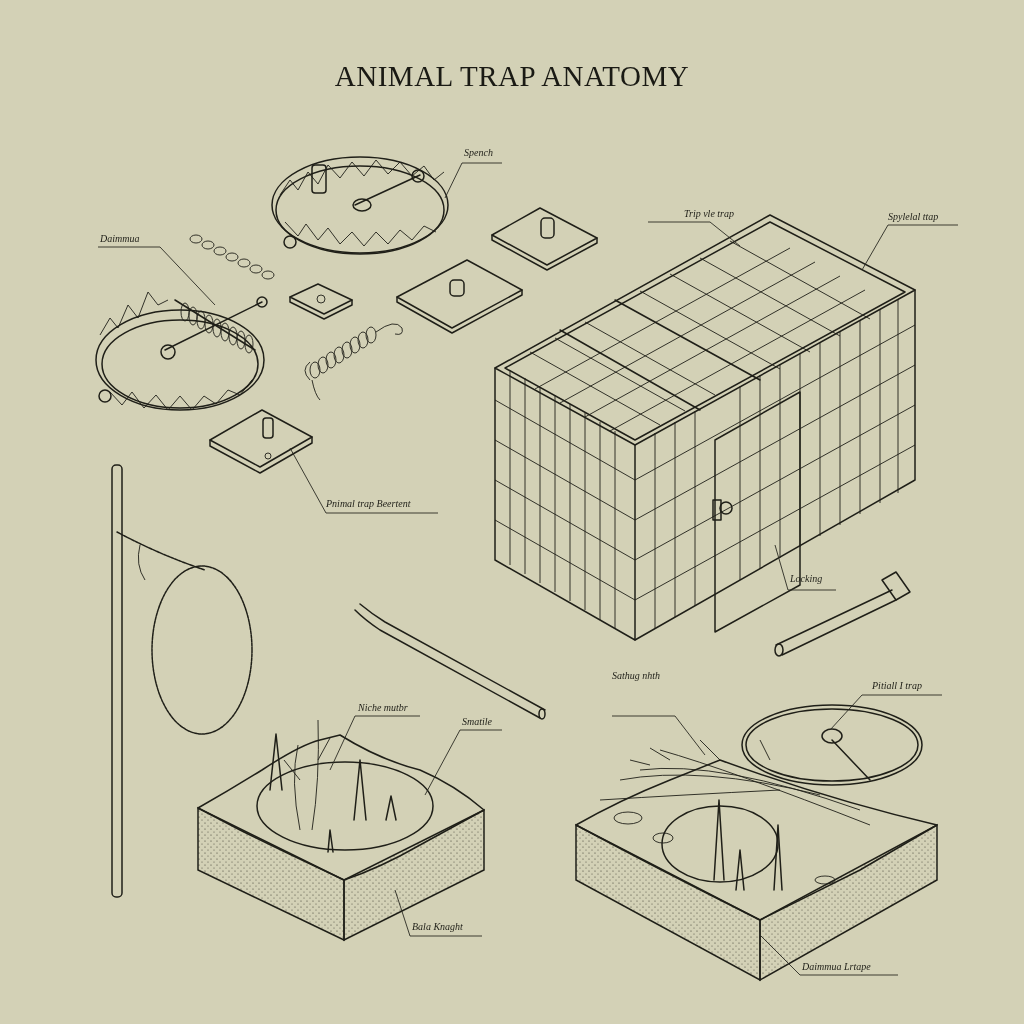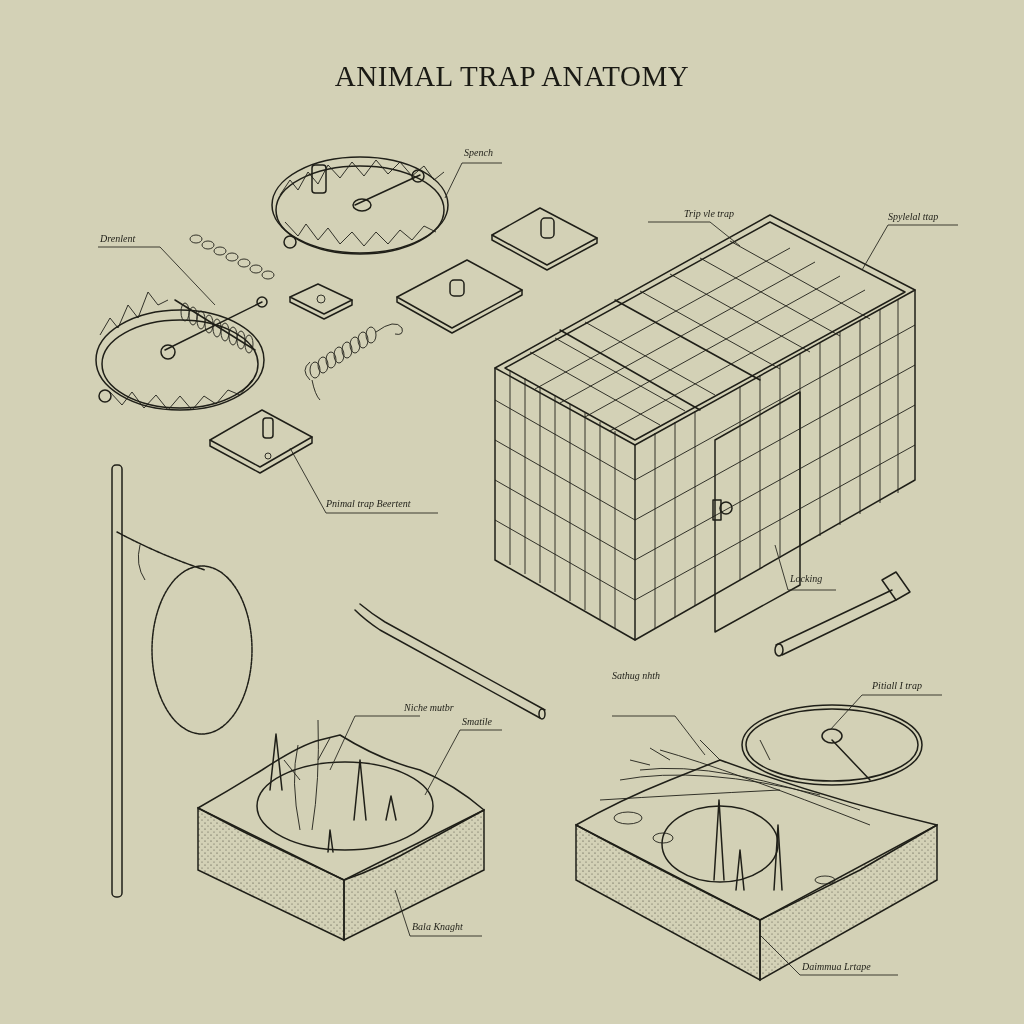--- a/index.html
+++ b/index.html
@@ -232,23 +232,23 @@
     <path class="lead" d="M355,716 L420,716 M355,716 L330,770"></path>
     <path class="lead" d="M460,730 L502,730 M460,730 L425,795"></path>
     <path class="lead" d="M612,716 L675,716 L705,755"></path>
     <path class="lead" d="M862,695 L942,695 M862,695 L830,730"></path>
     <path class="lead" d="M410,936 L482,936 M410,936 L395,890"></path>
     <path class="lead" d="M800,975 L898,975 M800,975 L760,935"></path>
   </g>
 </svg>
 
 <div class="lbl" style="left:464px;top:147px;">Spench</div>
-<div class="lbl" style="left:100px;top:233px;">Drenlent</div>
+<div class="lbl" style="left:100px;top:233px;">Daimmua</div>
 <div class="lbl" style="left:648px;top:208px;margin-left:36px;">Trip vle trap</div>
 <div class="lbl" style="left:888px;top:211px;">Spylelal ttap</div>
 <div class="lbl" style="left:326px;top:498px;">Pnimal trap Beertent</div>
 <div class="lbl" style="left:790px;top:573px;">Locking</div>
-<div class="lbl" style="left:358px;top:702px;margin-left:46px;">Niche mutbr</div>
+<div class="lbl" style="left:358px;top:702px;">Niche mutbr</div>
 <div class="lbl" style="left:462px;top:716px;">Smatile</div>
 <div class="lbl" style="left:612px;top:670px;">Sathug nhth</div>
 <div class="lbl" style="left:872px;top:680px;">Pitiall I trap</div>
 <div class="lbl" style="left:412px;top:921px;">Bala Knaght</div>
 <div class="lbl" style="left:802px;top:961px;">Daimmua Lrtape</div>
 
 </body></html>

